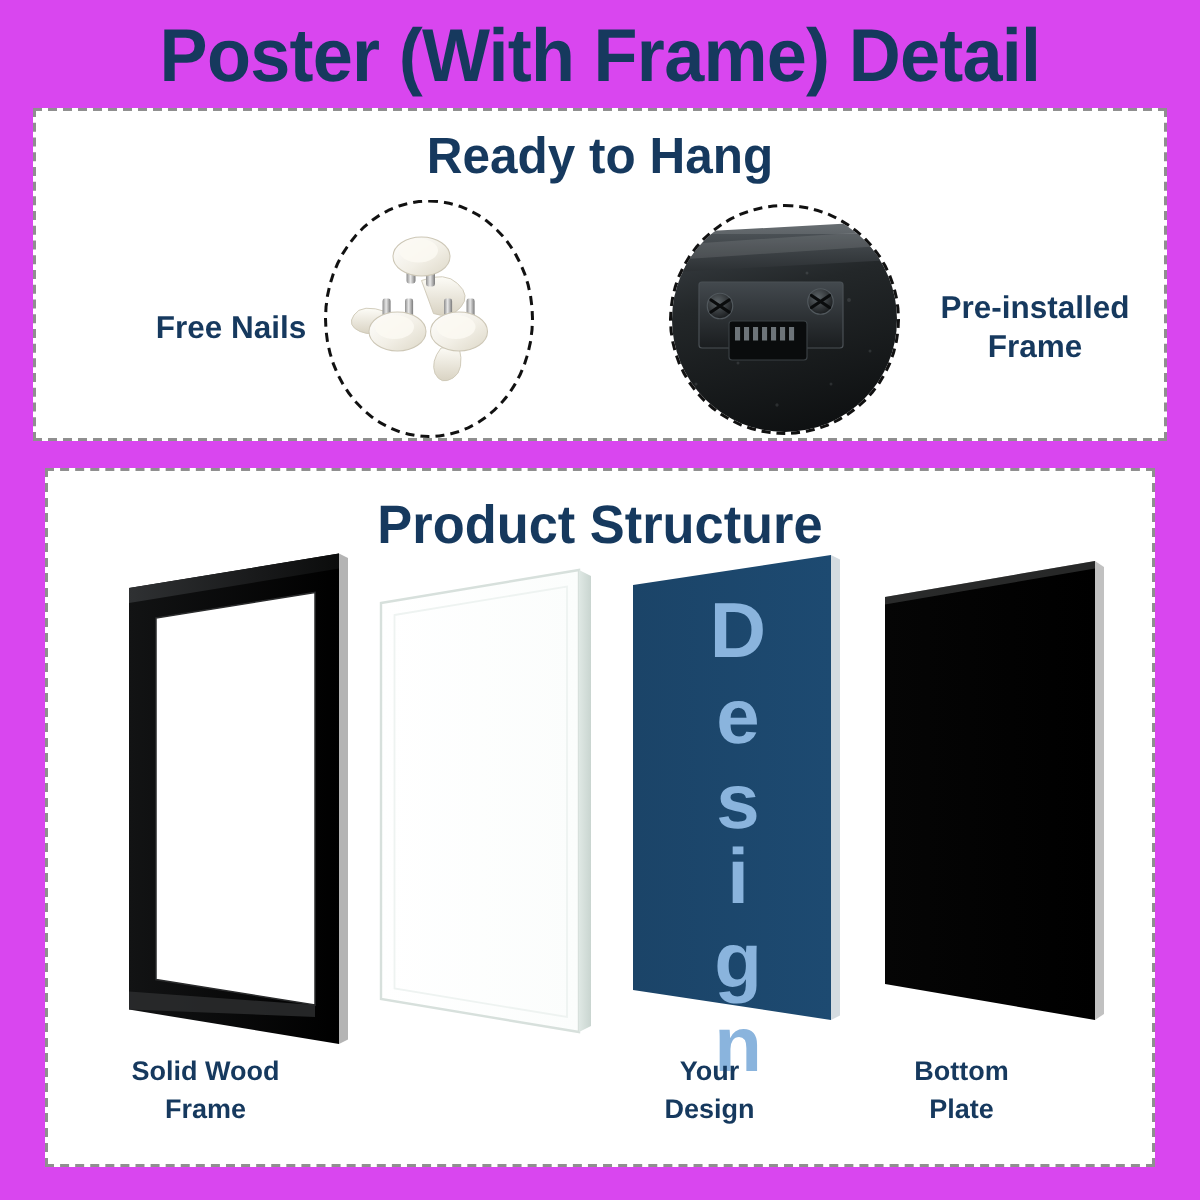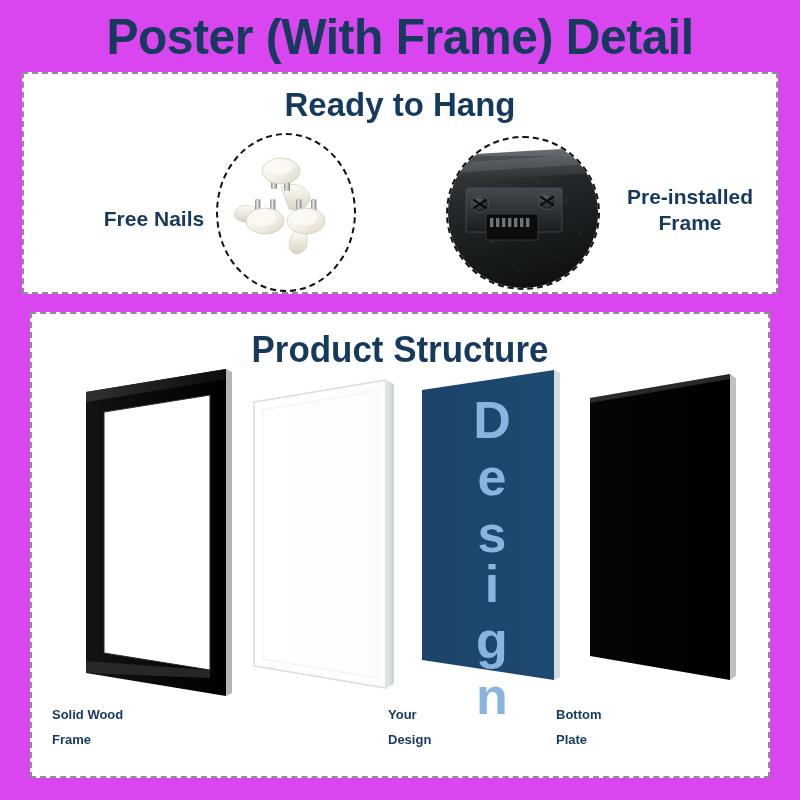--- a/index.html
+++ b/index.html
@@ -95,21 +95,21 @@
     display: flex;
     align-items: center;
     justify-content: center;
     height: 70px;
   }
   #label-hanger {
     left: 576px;
     top: 110px;
     width: 180px;
     display: flex;
-    align-items: flex-start;
+    align-items: center;
     justify-content: center;
     height: 70px;
   }
 
   
   .photo-circle {
     position: absolute;
     border-radius: 50%;
     overflow: hidden;
   }
@@ -137,23 +137,23 @@
     position: absolute;
     left: 30px;
     top: 312px;
     width: 740px;
     height: 466px;
     pointer-events: none;
   }
 
   .struct-label {
     position: absolute;
-    text-align: left;
+    text-align: center;
     font-weight: bold;
-    font-size: 13px;
+    font-size: 18px;
     line-height: 25px;
     color: #16395e;
     top: 702px;
     width: 170px;
   }
   #lbl-frame   { left: 52px; }
   #lbl-glass   { left: 216px; }
   #lbl-design  { left: 388px; }
   #lbl-plate   { left: 556px; }
 </style>

